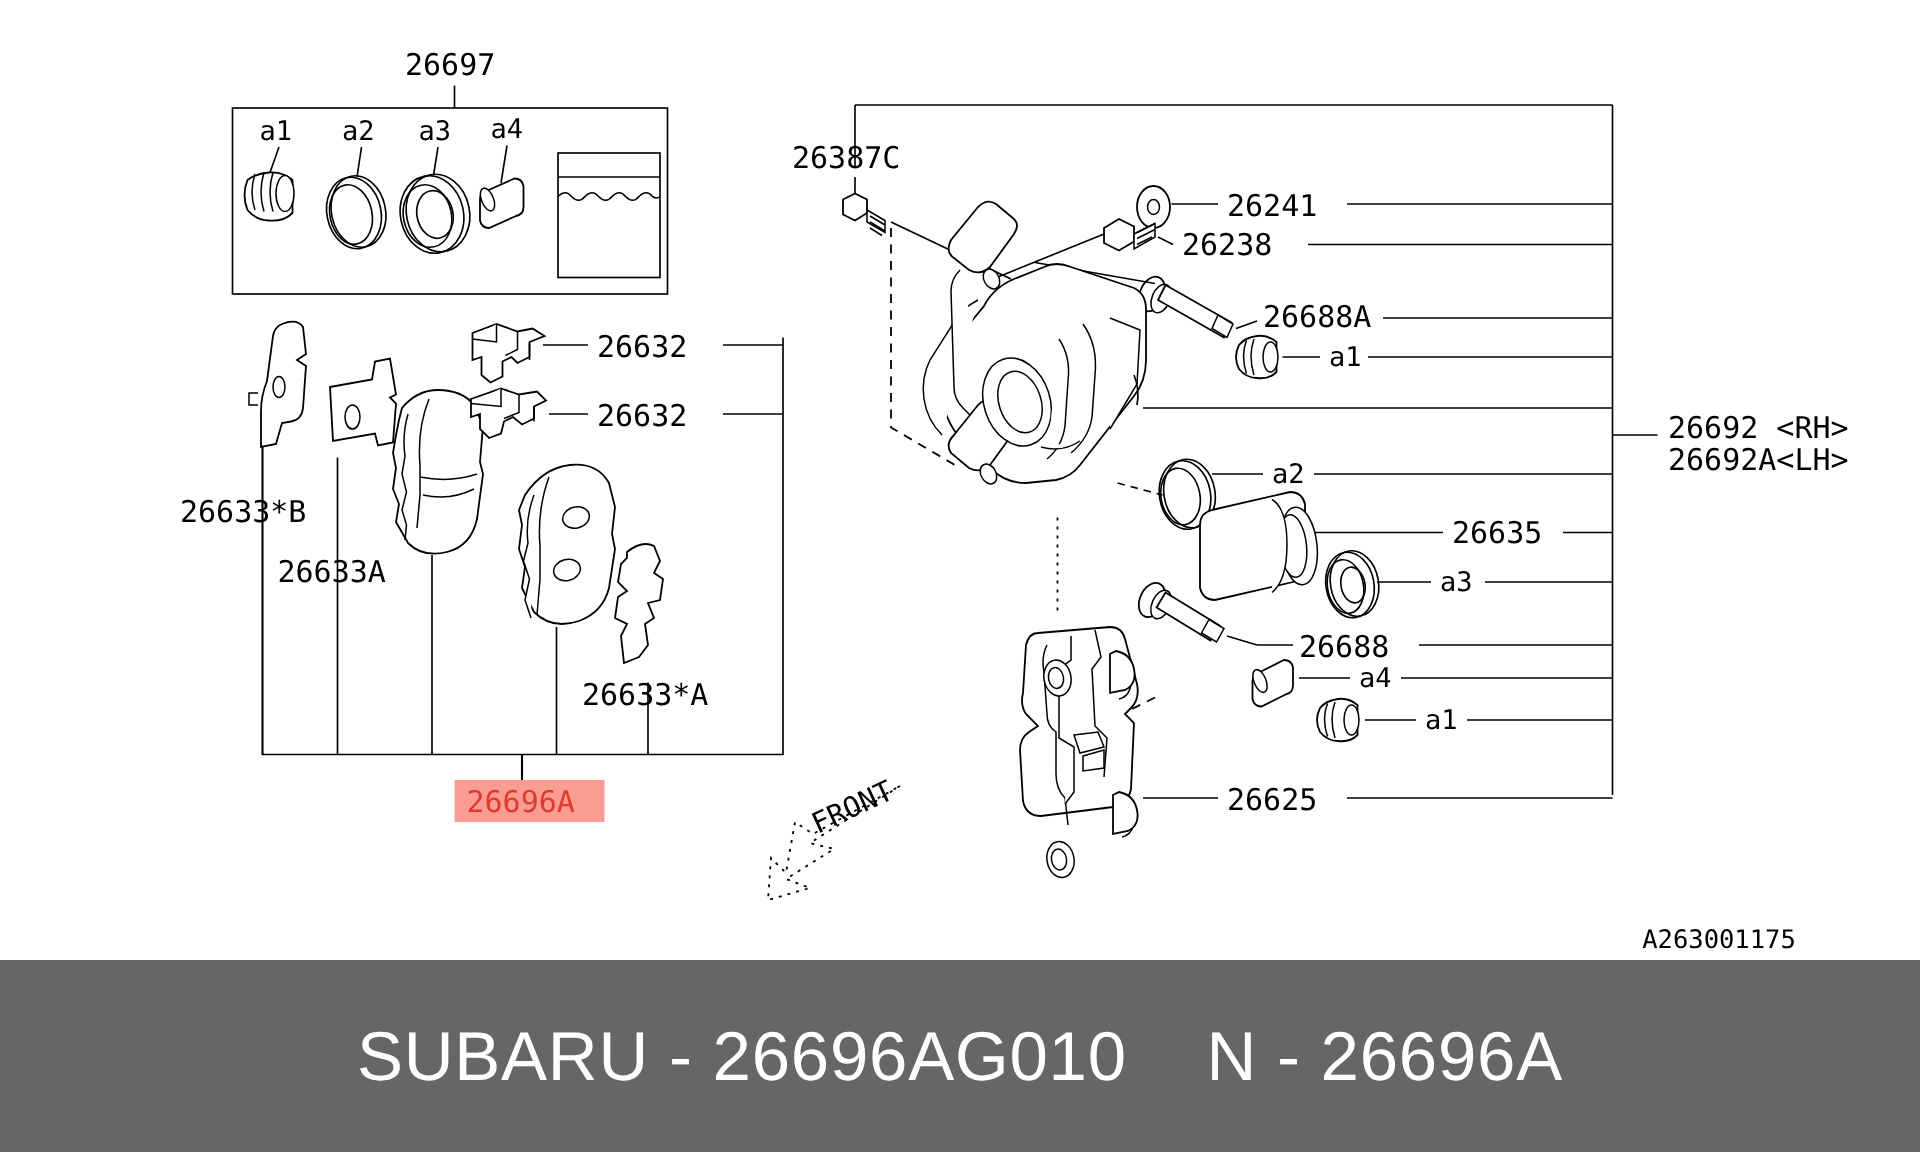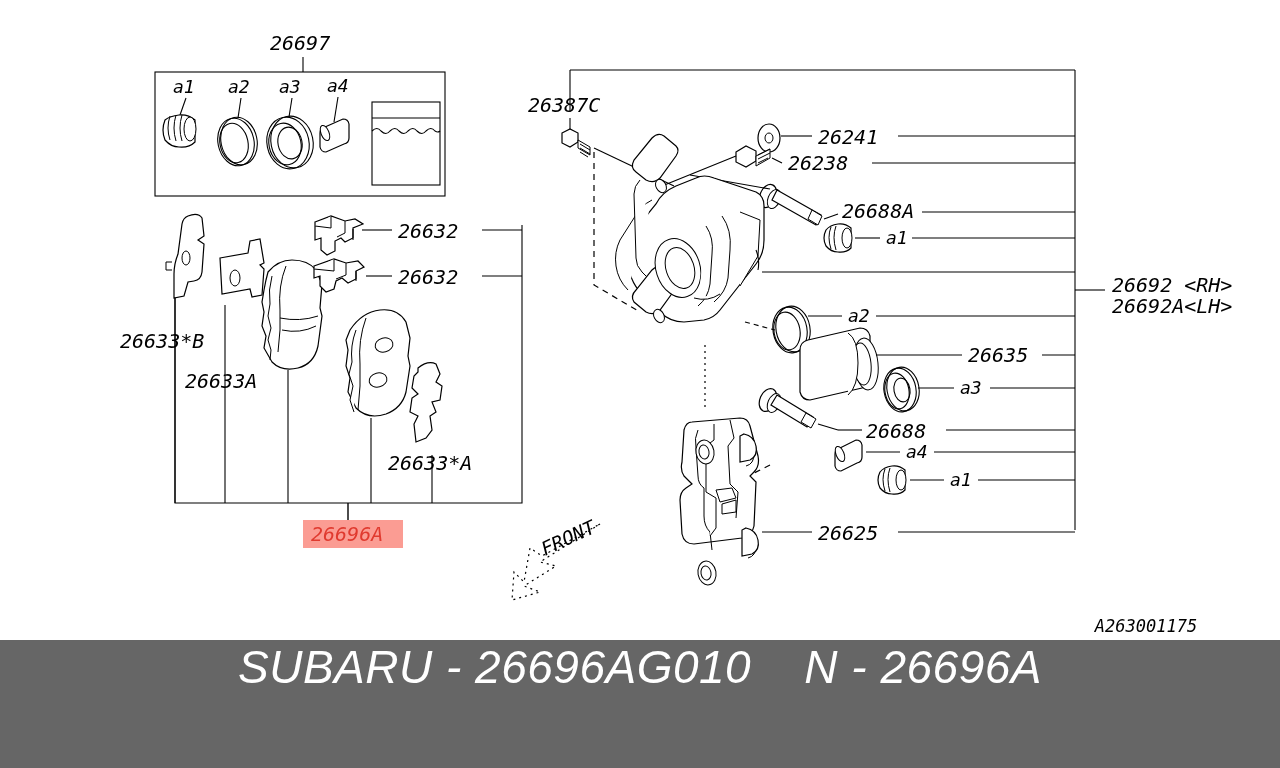--- a/index.html
+++ b/index.html
@@ -15,39 +15,39 @@
     overflow: hidden;
     font-family: "DejaVu Sans Mono", "Liberation Mono", monospace;
   }
 
   #stage {
     position: absolute;
     left: 0; top: 0;
     width: 1280px;
     height: 768px;
     background: #ffffff;
-    font-style: italic;
   }
 
   #drawing {
     position: absolute;
     left: 0; top: 0;
     width: 1280px;
     height: 640px;
   }
 
   
   #caption-bar {
     position: absolute;
     left: 0;
     top: 640px;
     width: 1280px;
     height: 128px;
     background: #666666;
     display: flex;
+    align-items: center;
     justify-content: center;
   }
   #caption-text {
     color: #ffffff;
     font-family: "Liberation Sans", sans-serif;
     font-size: 46px;
     font-weight: 400;
     letter-spacing: 0.5px;
     white-space: pre;
   }

